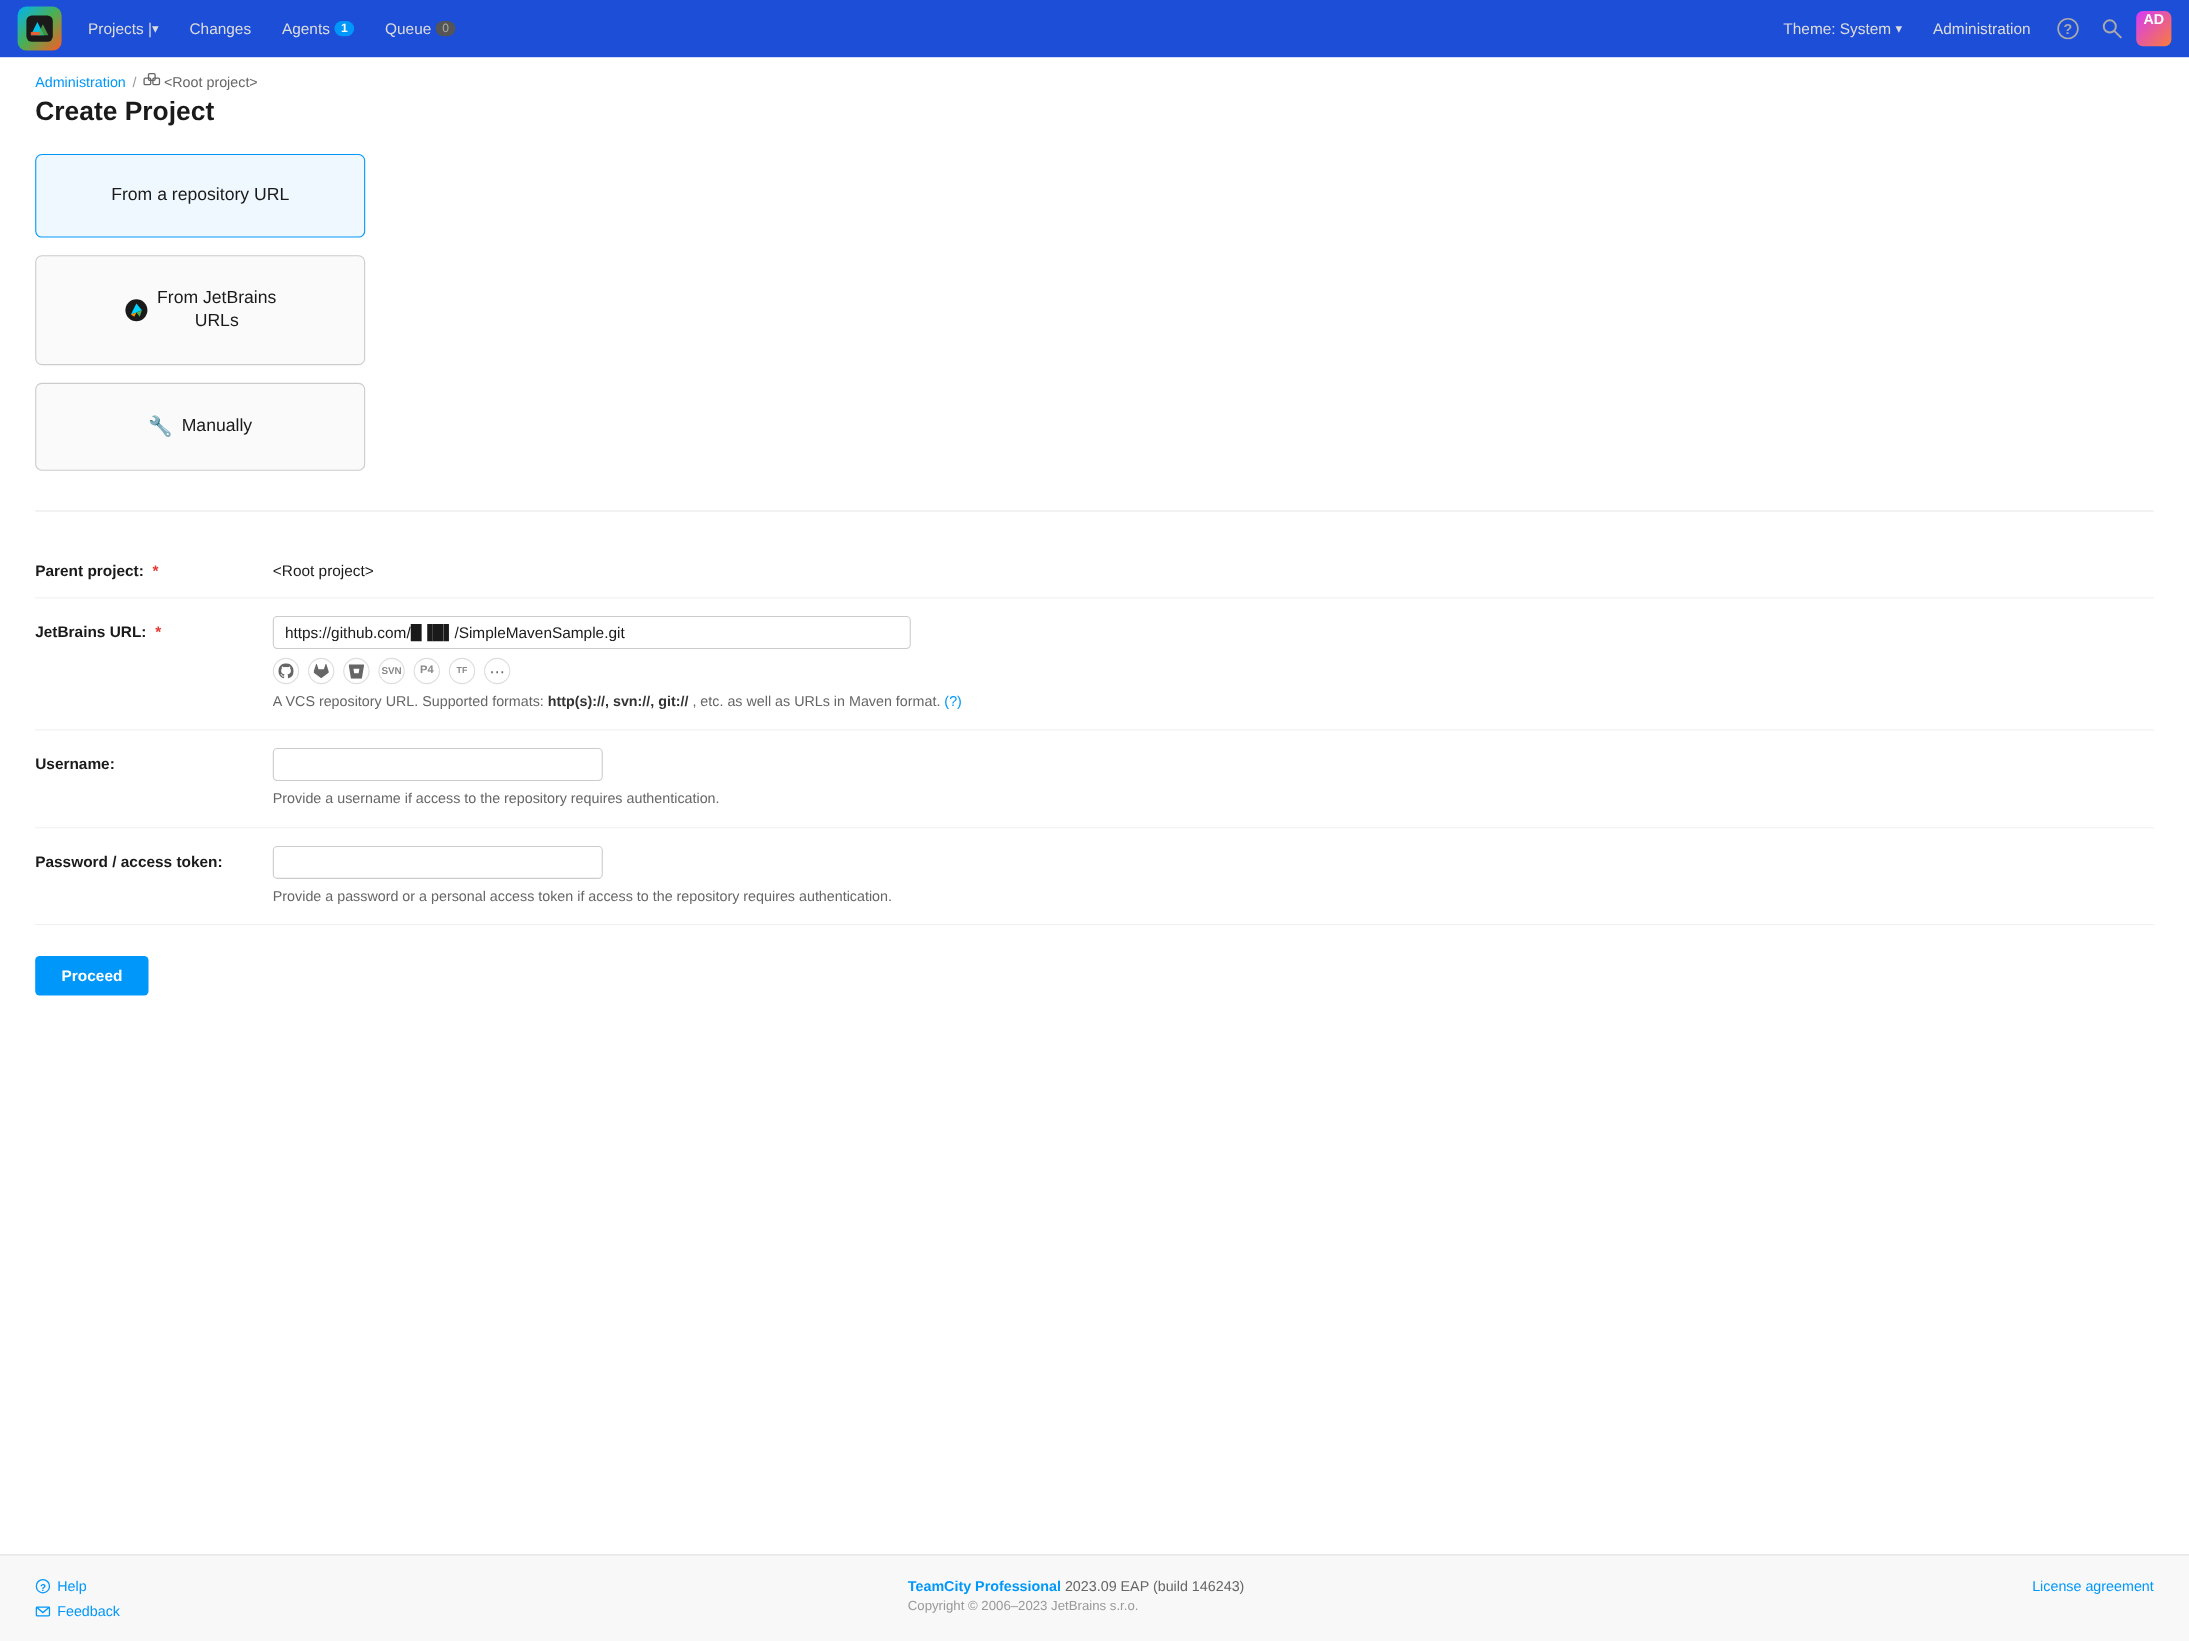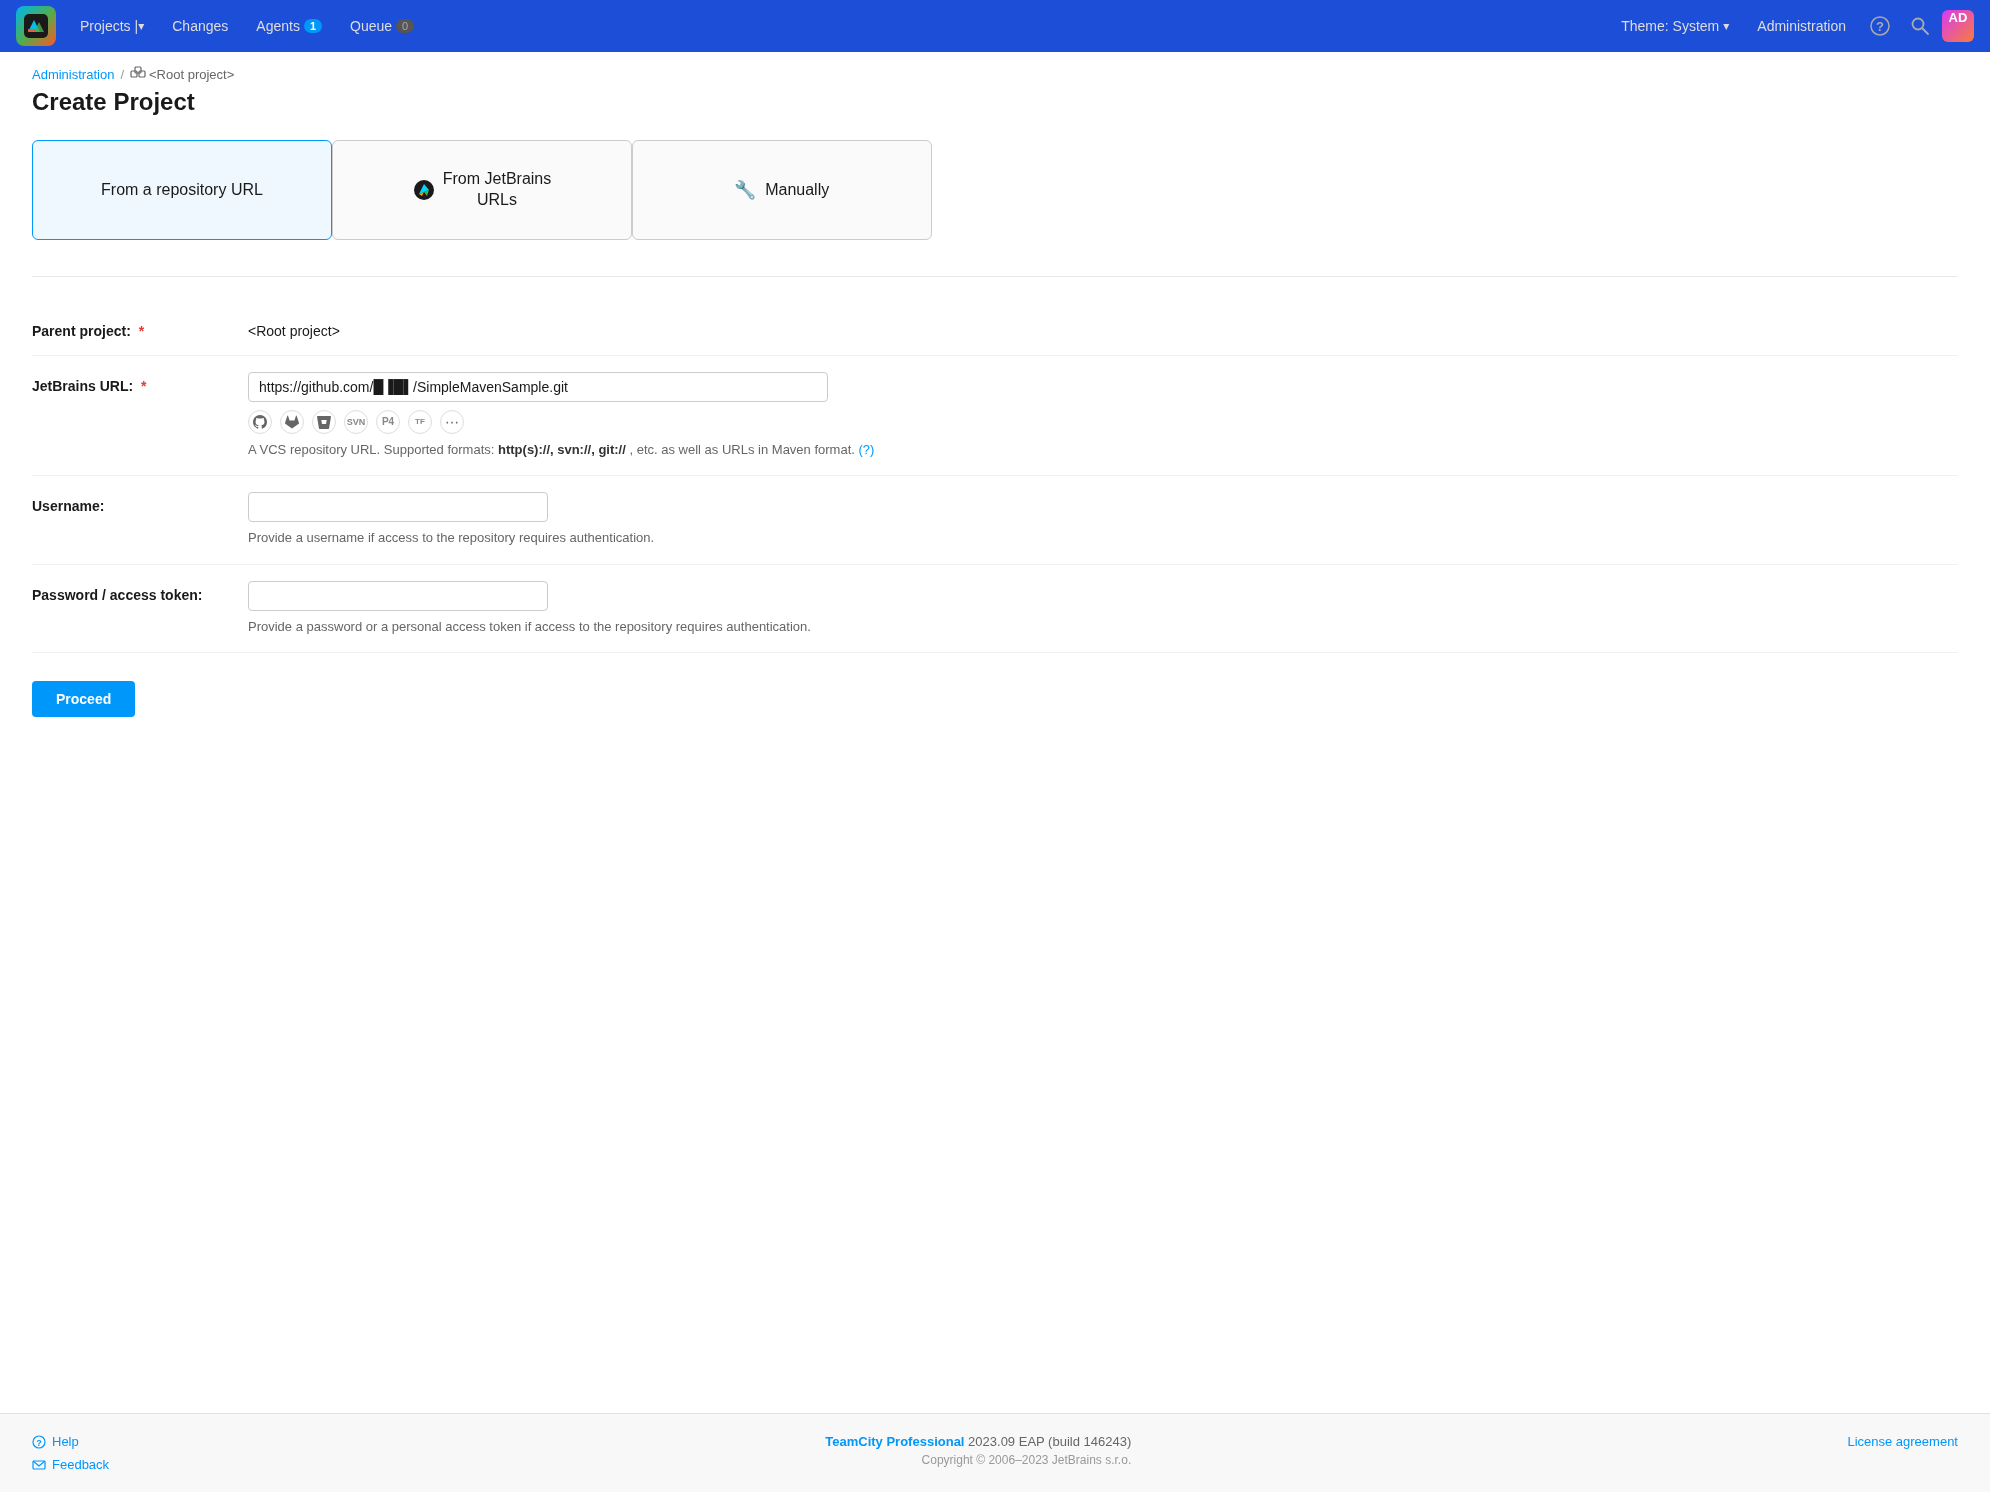--- a/index.html
+++ b/index.html
@@ -87,21 +87,23 @@
     .page-title {
       font-size: 24px;
       font-weight: bold;
       margin-bottom: 24px;
       color: #1a1a1a;
     }
 
     
     .method-cards {
       display: flex;
+      gap: 16px;
       margin-bottom: 36px;
+      flex-direction: column;
     }
     .method-card {
       border: 1px solid #ccc;
       border-radius: 6px;
       padding: 28px 40px;
       cursor: pointer;
       display: flex; align-items: center; justify-content: center;
       font-size: 16px;
       font-weight: 500;
       min-width: 200px;
@@ -196,21 +198,21 @@
       background: #f8f8f8;
       border-top: 1px solid #e0e0e0;
       padding: 20px 32px;
       display: flex;
       align-items: flex-start;
       justify-content: space-between;
       font-size: 13px;
     }
     .footer-left { display: flex; flex-direction: column; gap: 8px; }
     .footer-link { color: #0097fb; text-decoration: none; display: flex; align-items: center; gap: 6px; }
-    .footer-center { text-align: right; color: #666; }
+    .footer-center { text-align: left; color: #666; }
     .footer-center .product-link { color: #0097fb; font-weight: bold; text-decoration: none; }
     .footer-right { }
   </style>
 </head>
 <body>
 
 <nav class="topnav">
   <div class="topnav-logo">
     <svg width="28" height="28" viewBox="0 0 28 28">
       <rect x="2" y="2" width="24" height="24" rx="5" fill="#1a1a1a"></rect>

